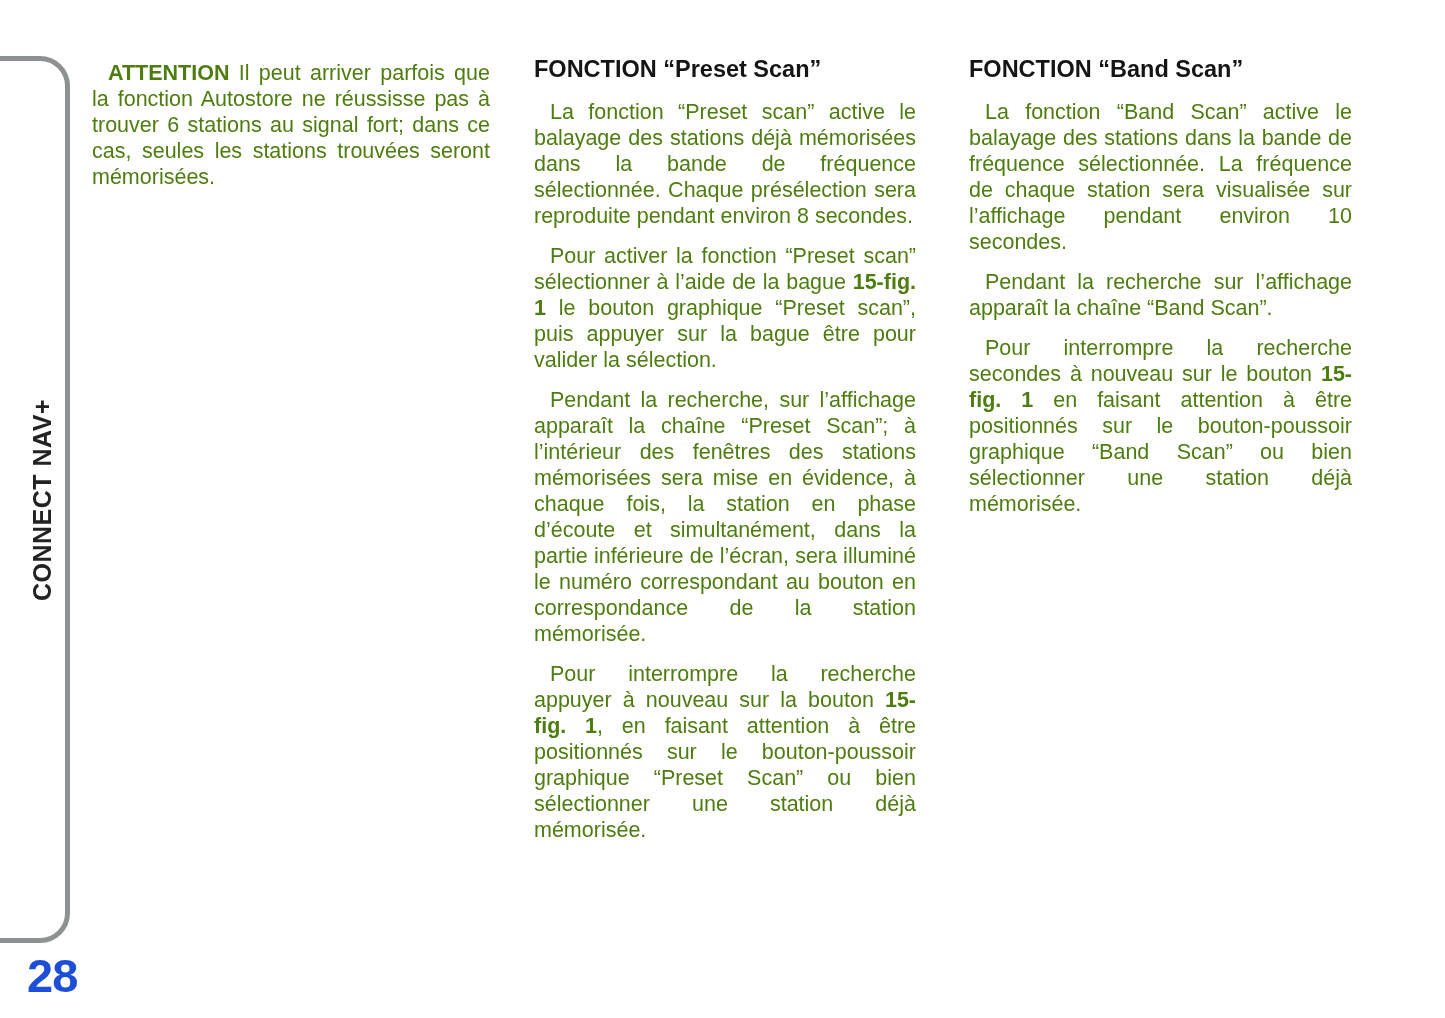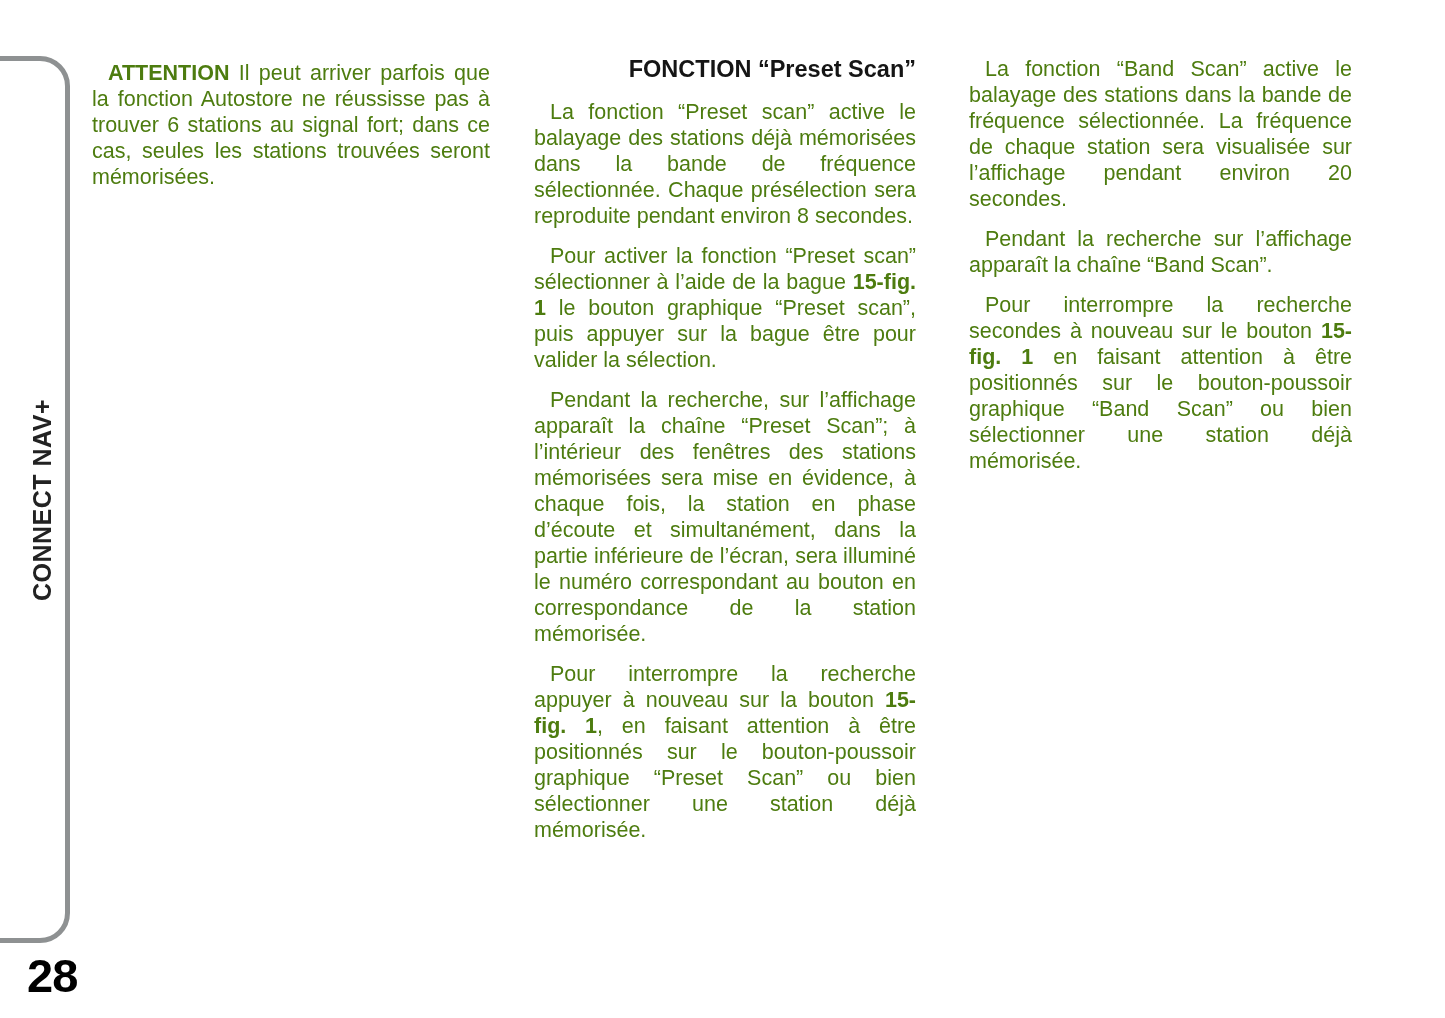--- a/index.html
+++ b/index.html
@@ -30,35 +30,35 @@
     font-size:25px;
     letter-spacing:0.5px;
     color:#222;
   }
   .page-number{
     position:absolute;
     left:27px;top:948px;
     font-size:47px;
     font-weight:900;
     letter-spacing:-1px;
-    color:#000000;
+    color:#1d4ed8;
   }
   .text-column{
     position:absolute;
     top:56px;
     text-align:justify;
   }
   .col-1{left:92px;width:398px;top:60px;}
   .col-2{left:534px;width:382px;}
   .col-3{left:969px;width:383px;}
   .col-heading{
     font-weight:bold;
     font-size:23.5px;
     margin:0 0 16px 0;
-    text-align:right;
+    text-align:left;
     color:#151515;
   }
   .body-para{
     margin:0 0 14px 0;
     font-size:21.5px;
     line-height:26px;
     text-indent:16px;
     color:#4d7c0f;
   }
   .body-para .b{font-weight:bold;}
@@ -78,18 +78,19 @@
       <p class="body-para"><span class="b">ATTENTION</span><span> Il peut arriver parfois que la fonction Autostore ne réussisse pas à trouver 6 stations au signal fort; dans ce cas, seules les stations trouvées seront mémorisées.</span></p>
     </div>
   <div class="text-column col-2">
       <div class="col-heading">FONCTION “Preset Scan”</div>
       <p class="body-para"><span>La fonction “Preset scan” active le balayage des stations déjà mémorisées dans la bande de fréquence sélectionnée. Chaque présélection sera reproduite pendant environ 8 secondes.</span></p>
       <p class="body-para"><span>Pour activer la fonction “Preset scan” sélectionner à l’aide de la bague </span><span class="b">15-fig. 1</span><span> le bouton graphique “Preset scan”, puis appuyer sur la bague être pour valider la sélection.</span></p>
       <p class="body-para"><span>Pendant la recherche, sur l’affichage apparaît la chaîne “Preset Scan”; à l’intérieur des fenêtres des stations mémorisées sera mise en évidence, à chaque fois, la station en phase d’écoute et simultanément, dans la partie inférieure de l’écran, sera illuminé le numéro correspondant au bouton en correspondance de la station mémorisée.</span></p>
       <p class="body-para"><span>Pour interrompre la recherche appuyer à nouveau sur la bouton </span><span class="b">15-fig. 1</span><span>, en faisant attention à être positionnés sur le bouton-poussoir graphique “Preset Scan” ou bien sélectionner une station déjà mémorisée.</span></p>
     </div>
   <div class="text-column col-3">
-      <p class="body-para"><span>La fonction “Band Scan” active le balayage des stations dans la bande de fréquence sélectionnée. La fréquence de chaque station sera visualisée sur l’affichage pendant environ 20 secondes.</span></p>
+      <div class="col-heading">FONCTION “Band Scan”</div>
+      <p class="body-para"><span>La fonction “Band Scan” active le balayage des stations dans la bande de fréquence sélectionnée. La fréquence de chaque station sera visualisée sur l’affichage pendant environ 10 secondes.</span></p>
       <p class="body-para"><span>Pendant la recherche sur l’affichage apparaît la chaîne “Band Scan”.</span></p>
       <p class="body-para"><span>Pour interrompre la recherche secondes à nouveau sur le bouton </span><span class="b">15-fig. 1</span><span> en faisant attention à être positionnés sur le bouton-poussoir graphique “Band Scan” ou bien sélectionner une station déjà mémorisée.</span></p>
     </div>
 
 </div>
 
 </body></html>

